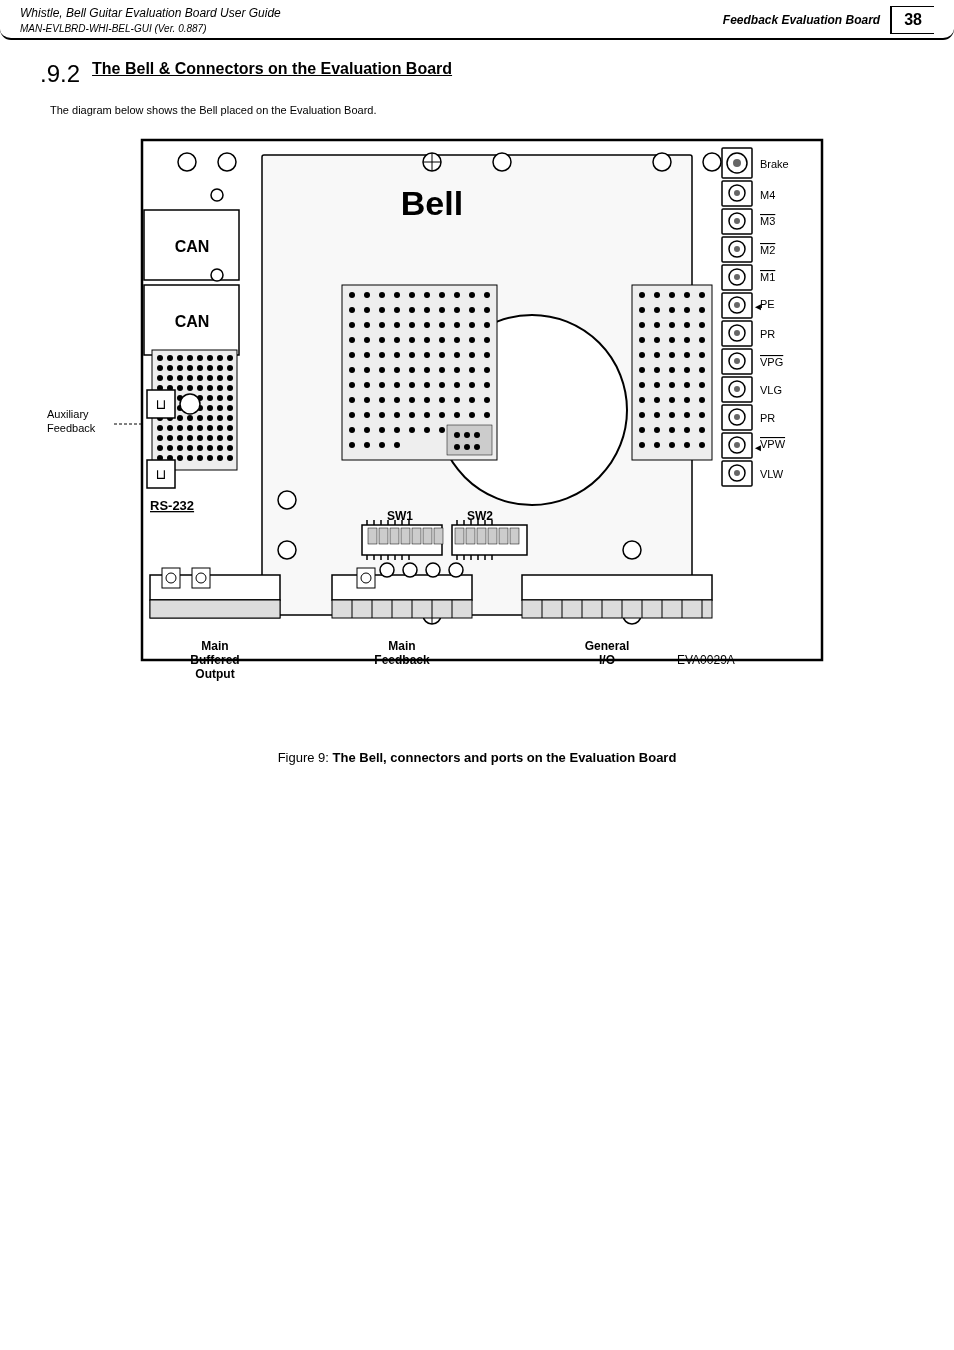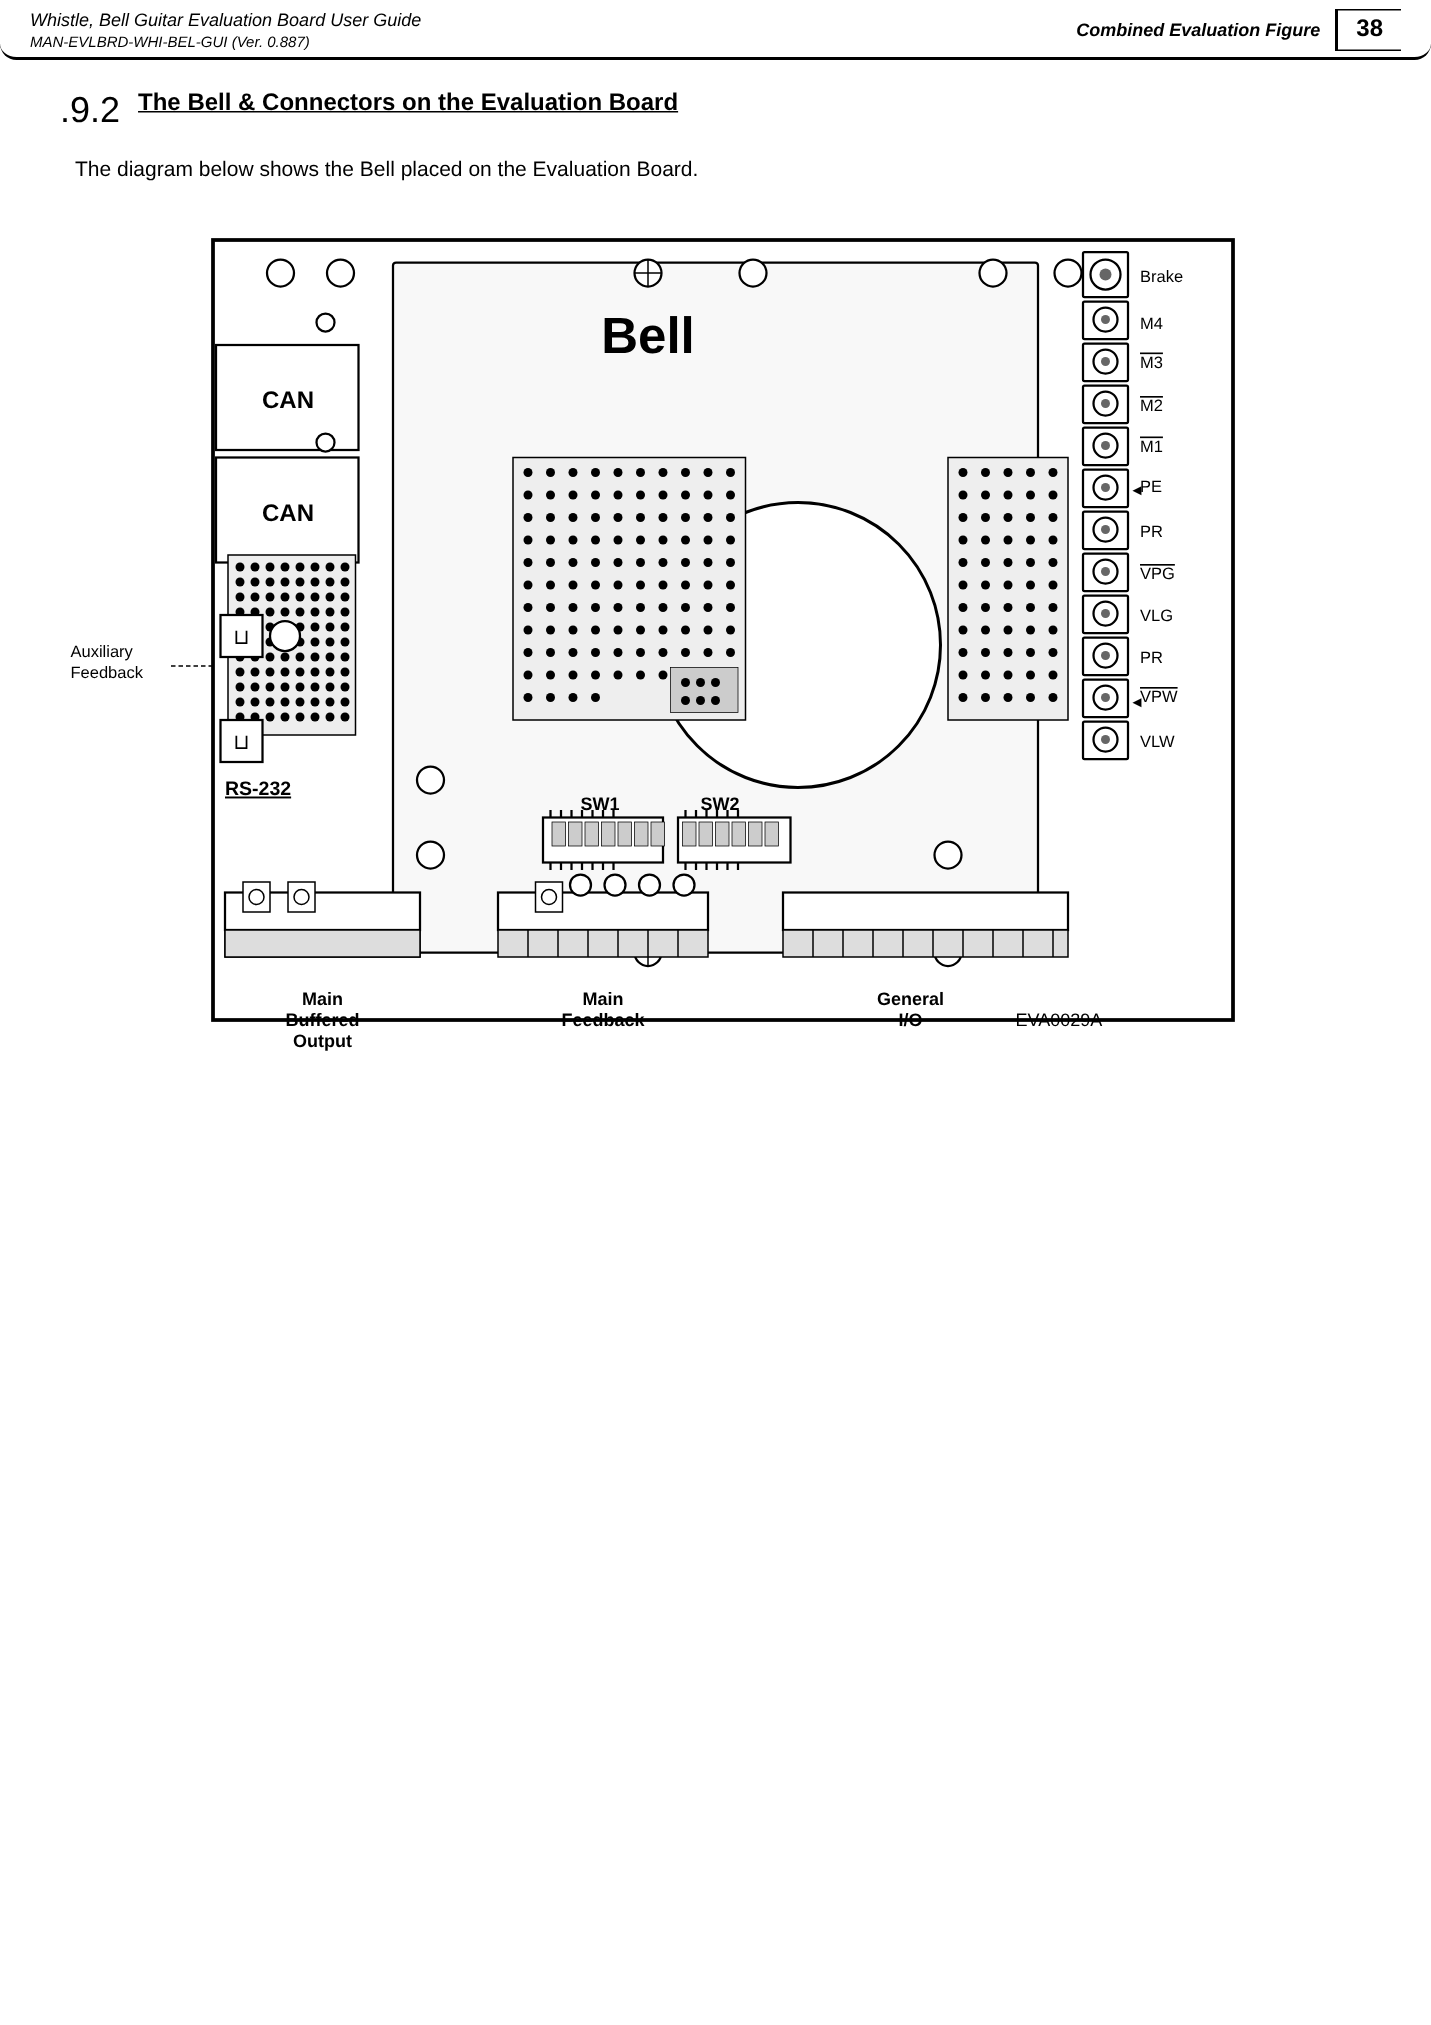--- a/index.html
+++ b/index.html
@@ -63,22 +63,22 @@
       font-size: 20px;
       font-weight: bold;
       margin-bottom: 16px;
       display: flex;
       gap: 12px;
     }
     .section-number { font-size: 24px; font-weight: normal; text-align: center; }
     .section-title { font-size: 16px; font-weight: bold; text-decoration: underline; }
 
     .intro-text {
-      font-size: 14px;
-      margin-bottom: 20px;
+      font-size: 11px;
+      margin-bottom: 4px;
       margin-left: 10px;
     }
 
     
     .diagram-container {
       position: relative;
       margin: 0 auto;
       width: 870px;
       height: 620px;
     }
@@ -100,21 +100,21 @@
   </style>
 </head>
 <body>
 
 <div class="page-header">
   <div class="header-left">
     <div class="doc-title">Whistle, Bell Guitar Evaluation Board User Guide</div>
     <div class="doc-code">MAN-EVLBRD-WHI-BEL-GUI (Ver. 0.887)</div>
   </div>
   <div class="header-right">
-    <div class="header-section-title">Combined Evaluation Figure</div>
+    <div class="header-section-title">Feedback Evaluation Board</div>
     <div class="page-number-box">38</div>
   </div>
 </div>
 
 <div class="section-content">
   <div class="section-heading">
     <span class="section-number">.9.2</span>
     <span class="section-title">The Bell &amp; Connectors on the Evaluation Board</span>
   </div>
 
@@ -622,14 +622,17 @@
       <text x="635" y="544" font-size="12" font-family="Arial">EVA0029A</text>
 
       <circle cx="345" cy="450" r="7" fill="#fff" stroke="#000" stroke-width="1.5"></circle>
       <circle cx="368" cy="450" r="7" fill="#fff" stroke="#000" stroke-width="1.5"></circle>
       <circle cx="391" cy="450" r="7" fill="#fff" stroke="#000" stroke-width="1.5"></circle>
       <circle cx="414" cy="450" r="7" fill="#fff" stroke="#000" stroke-width="1.5"></circle>
 
     </svg>
   </div>
 
+  <div class="figure-caption">
+    <span>Figure 9: </span><strong>The Bell, connectors and ports on the Evaluation Board</strong>
+  </div>
 
 </div>
 
 </body></html>

